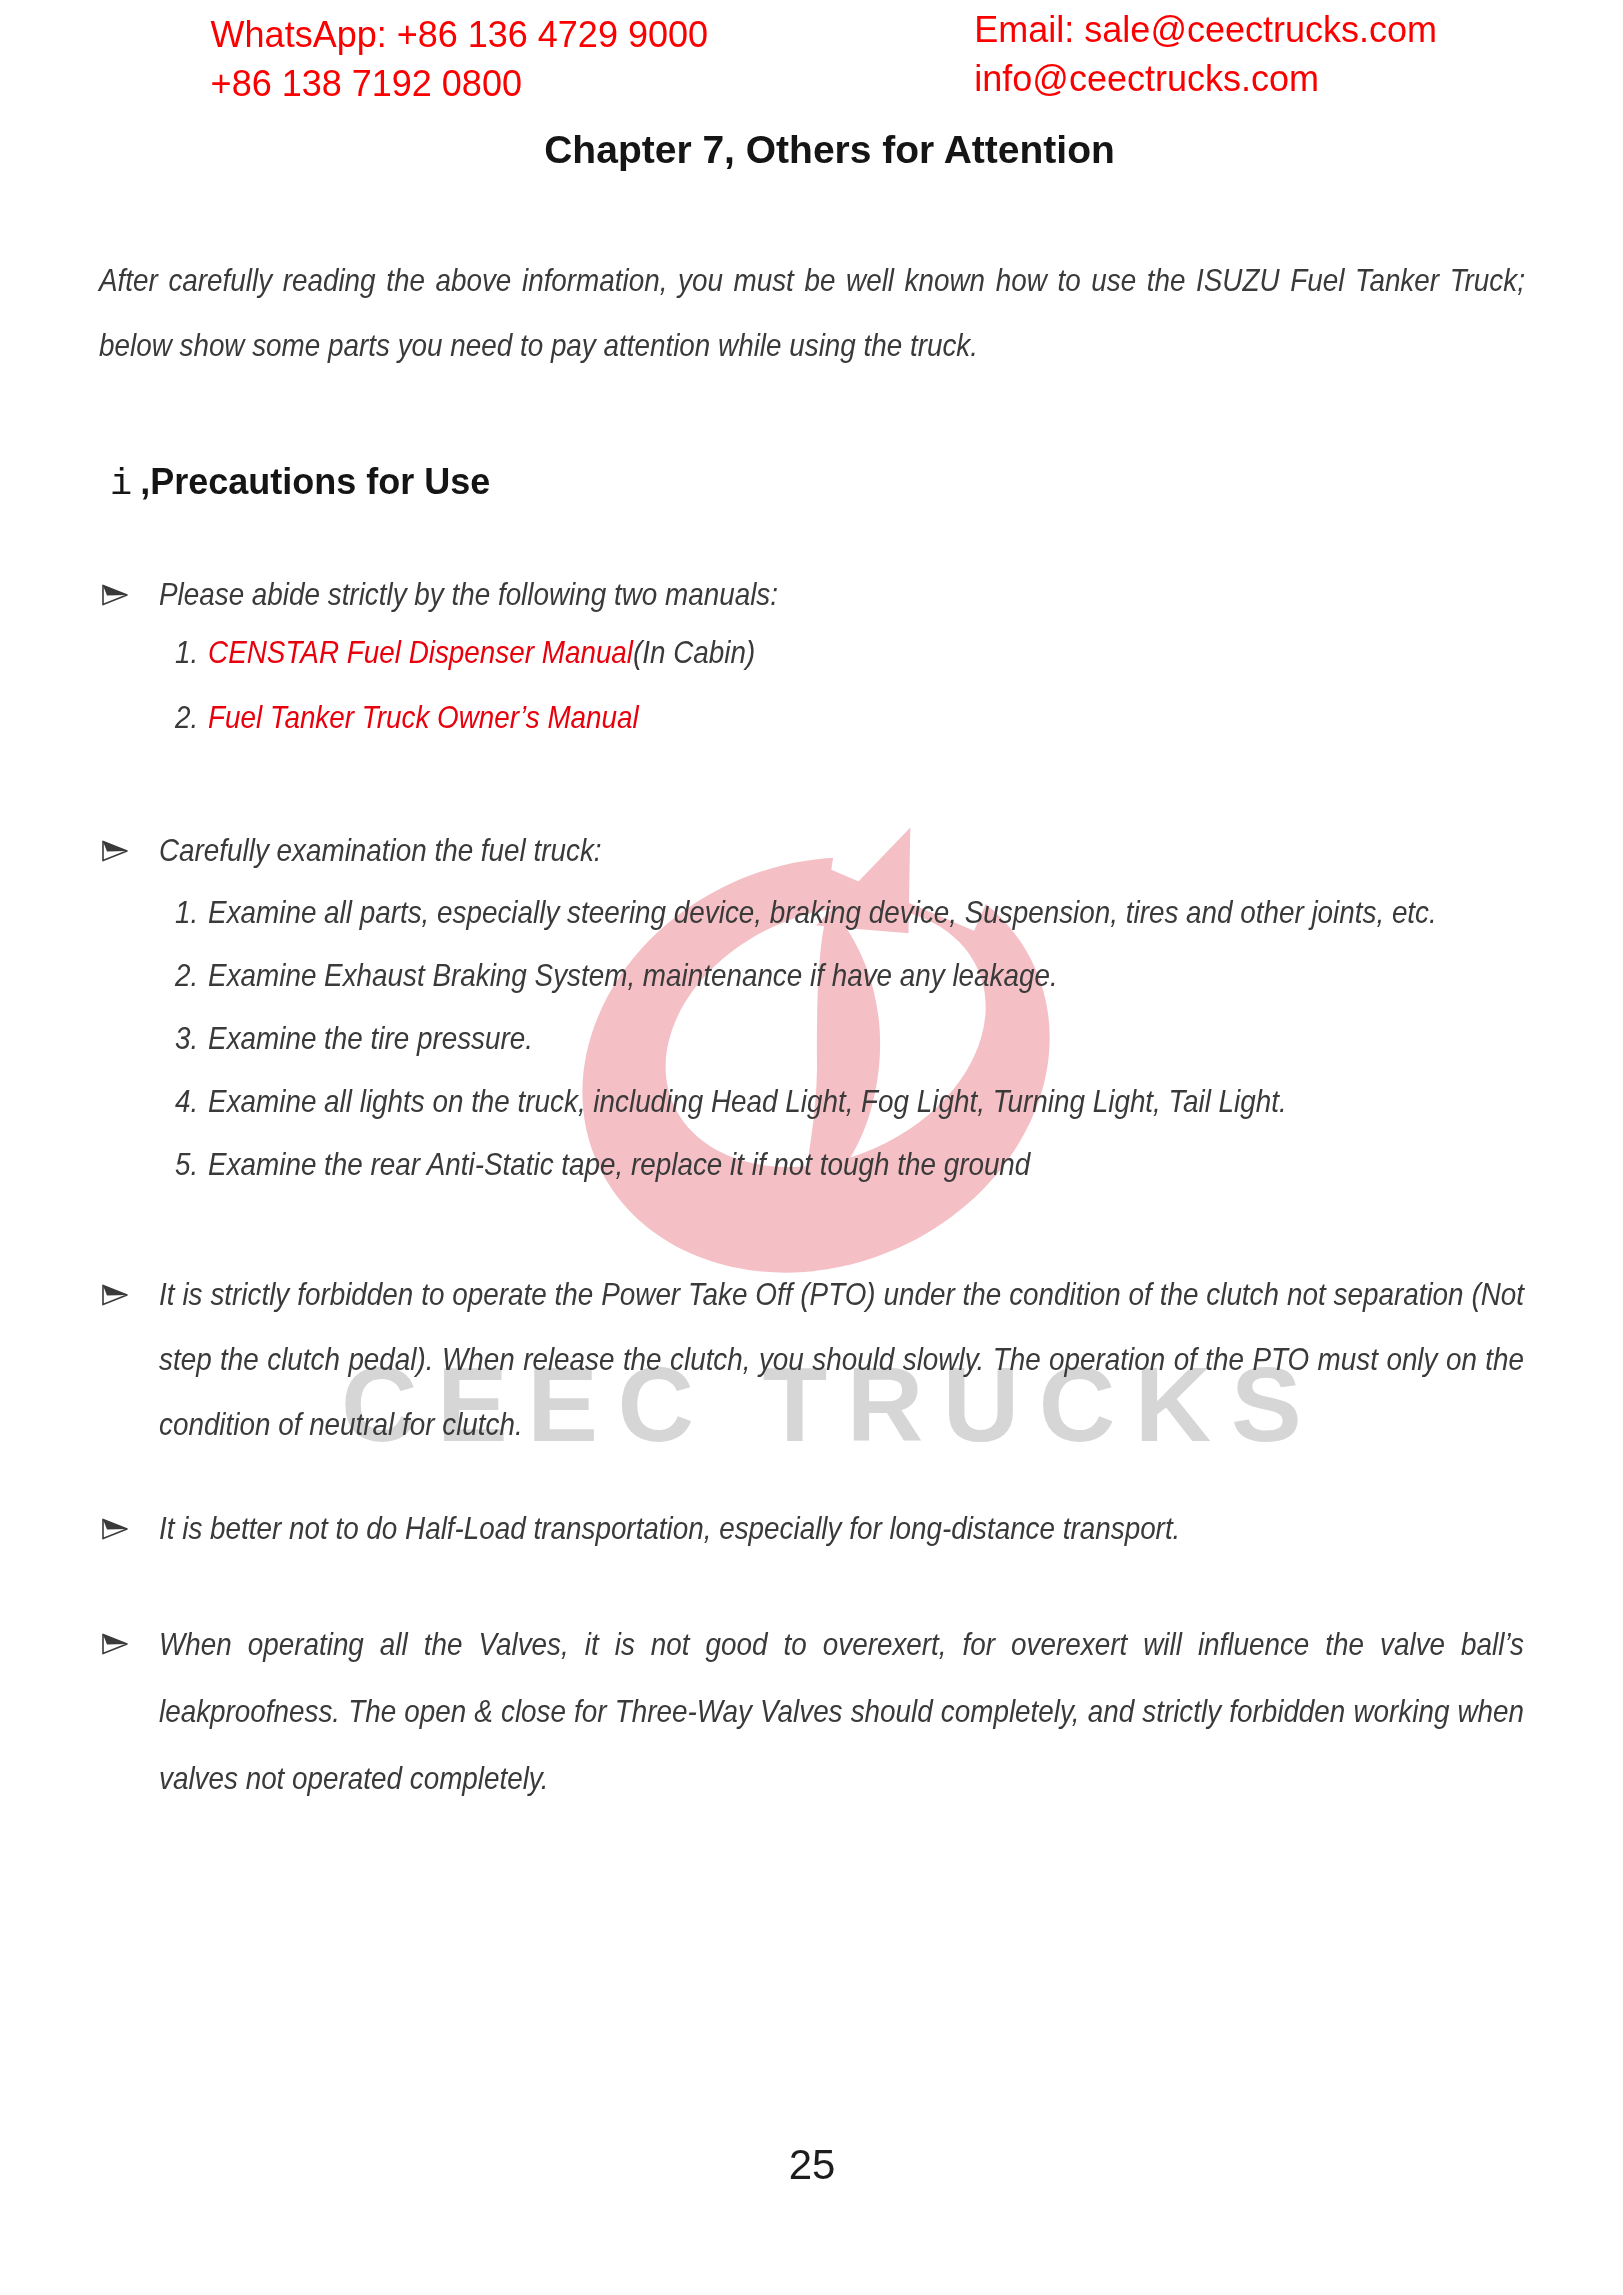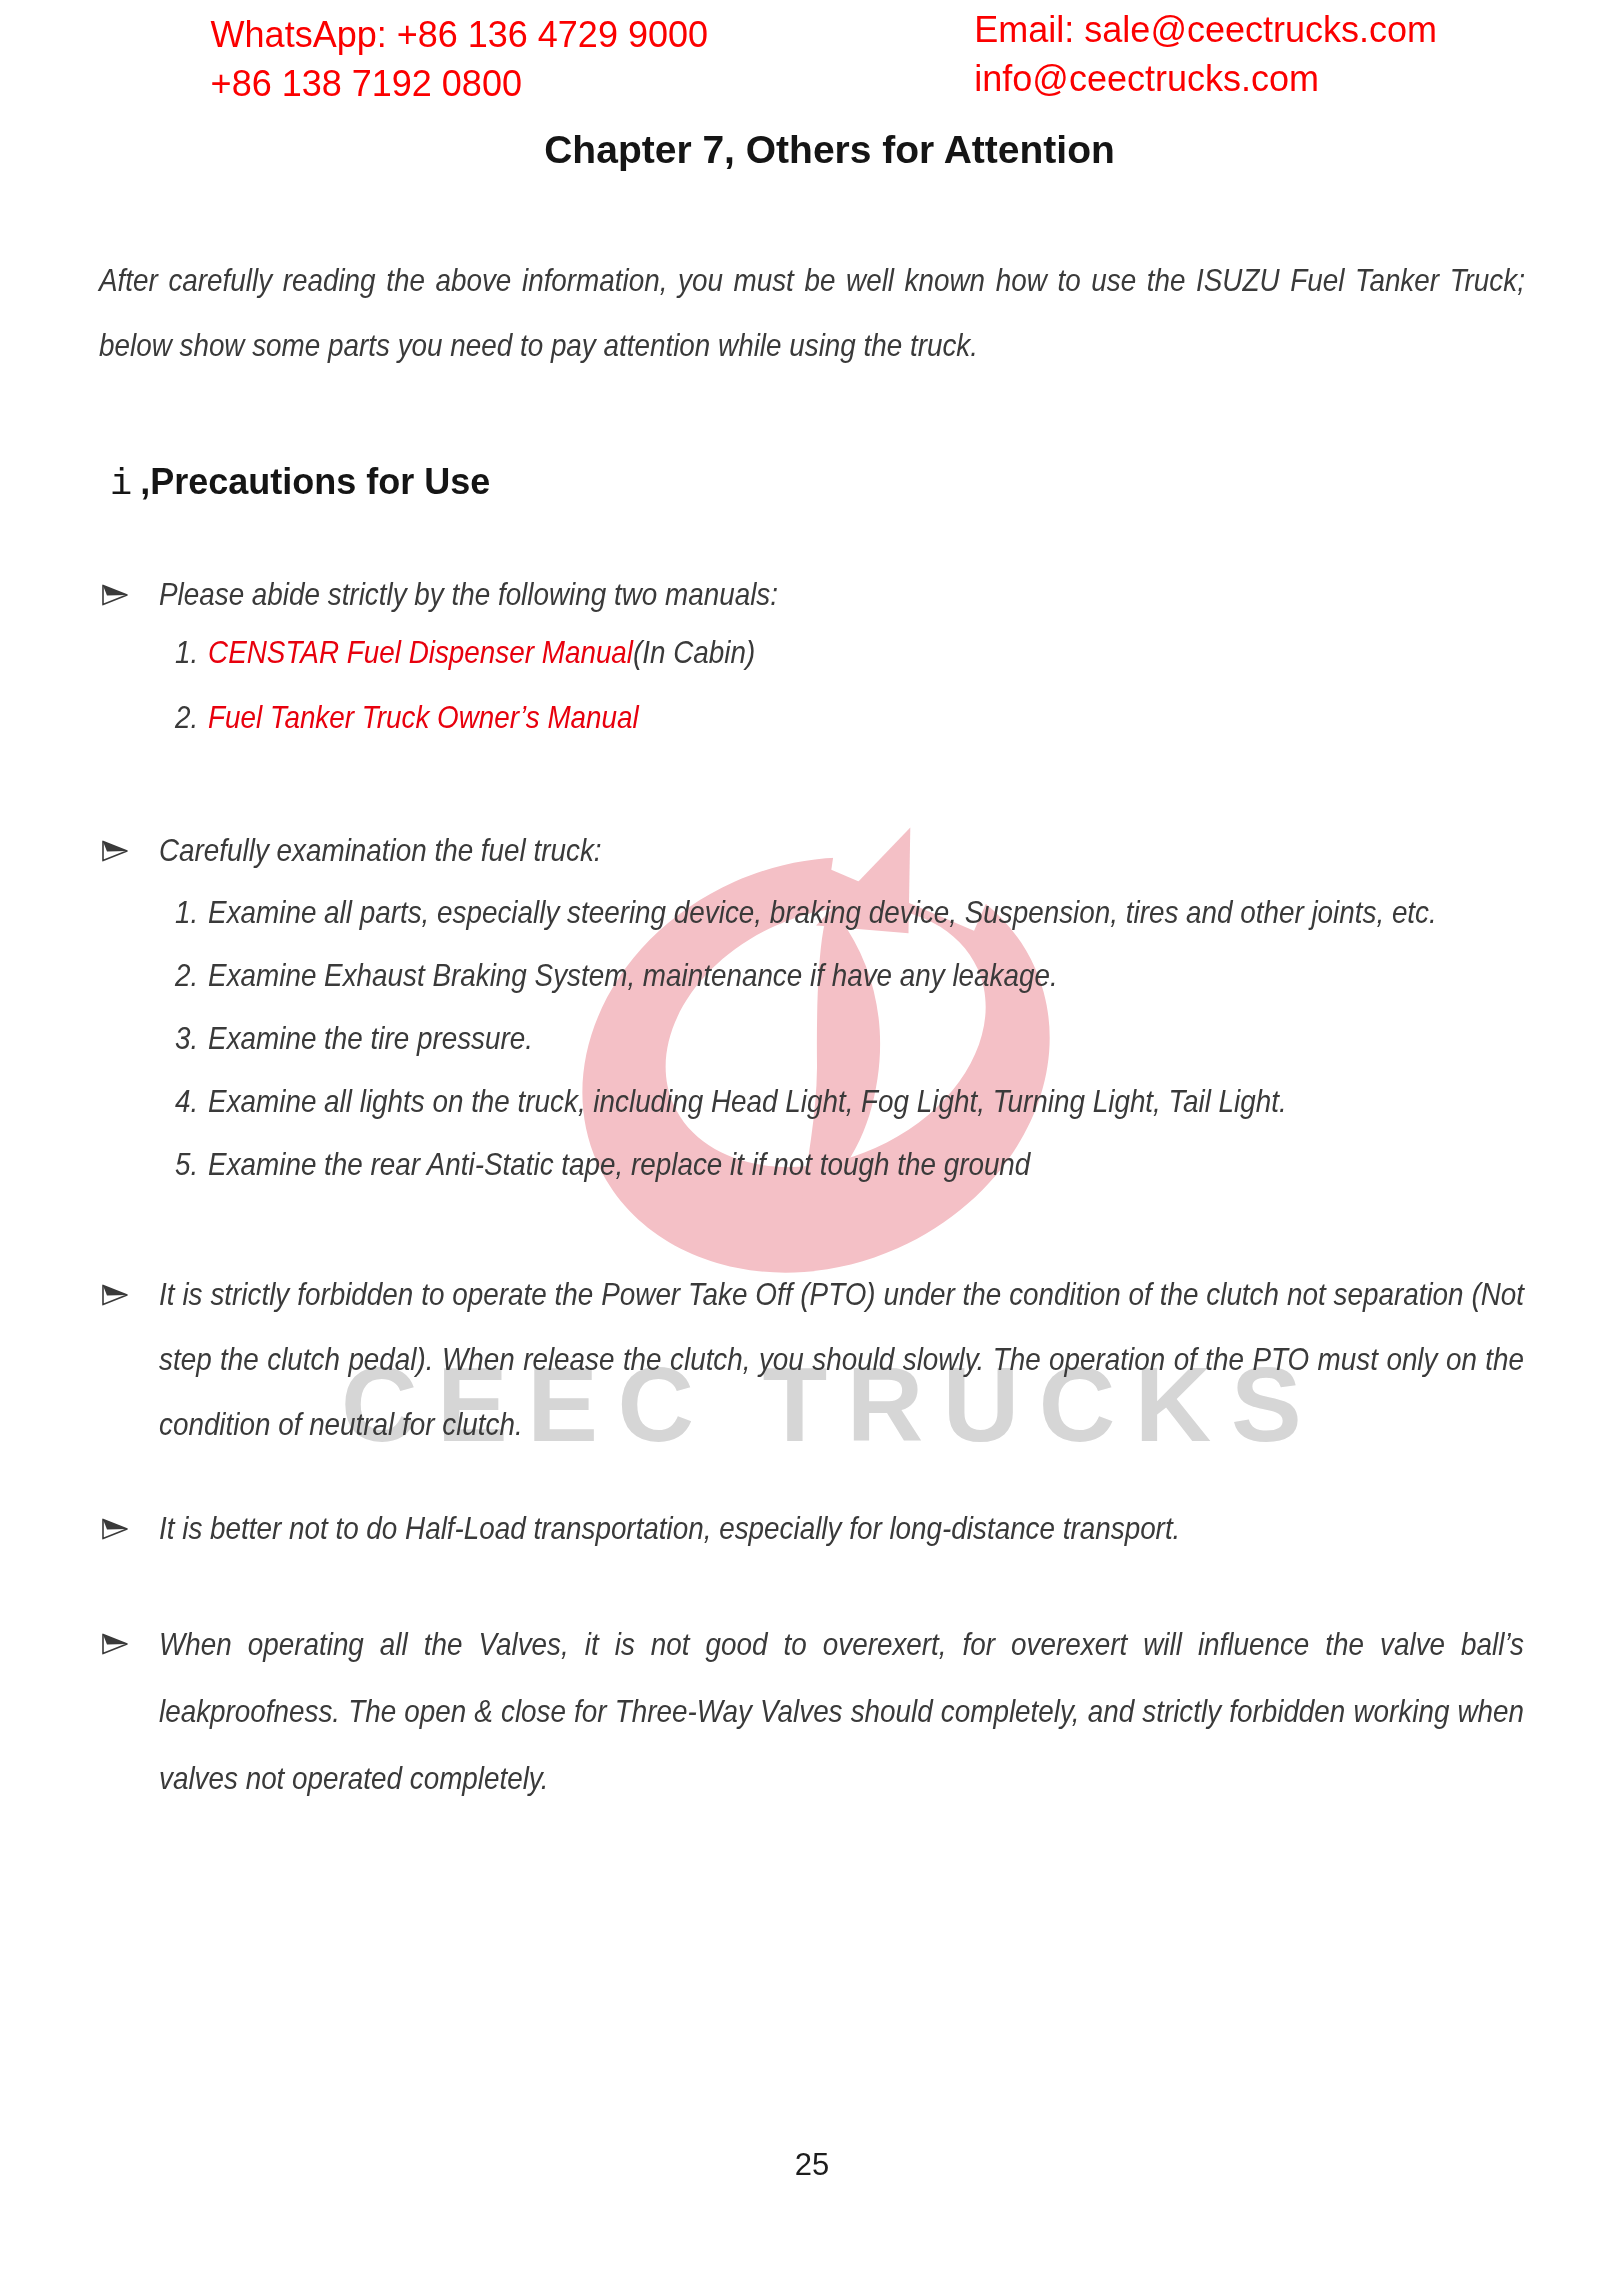--- a/index.html
+++ b/index.html
@@ -38,21 +38,21 @@
   .numlist li{display:flex;font-style:italic;font-size:32px;white-space:nowrap;}
   .numlist .num{flex:none;width:38px;}
   .manuals li{line-height:65px;}
   .checks li{line-height:63px;}
   .red{color:var(--color-link_red,#e8000d);}
   
   .wm-text{left:341px;top:1344px;z-index:0;font-size:106px;font-weight:bold;
     letter-spacing:19.5px;white-space:nowrap;color:var(--color-watermark_gray,#d6d6d6);}
   .logo{left:548px;top:844px;width:532px;height:443px;z-index:0;overflow:visible;}
   
-  .pagenum{left:0;right:0;top:2147px;text-align:center;font-size:31px;line-height:36px;
+  .pagenum{left:0;right:0;top:2147px;text-align:center;font-size:42px;line-height:36px;
     color:#1d1d1d;}
 </style>
 </head>
 <body>
 
 <div class="page">
 
   <svg class="abs logo" viewBox="0 0 655 545" xmlns="http://www.w3.org/2000/svg" aria-hidden="true">
     <g transform="rotate(-24 330 272)">
       <path fill-rule="evenodd" fill="var(--color-logo_pink,#f4c0c6)" d="M330,25 C492,25 625,135 625,272 C625,409 492,519 330,519 C168,519 35,409 35,272 C35,135 168,25 330,25 Z

